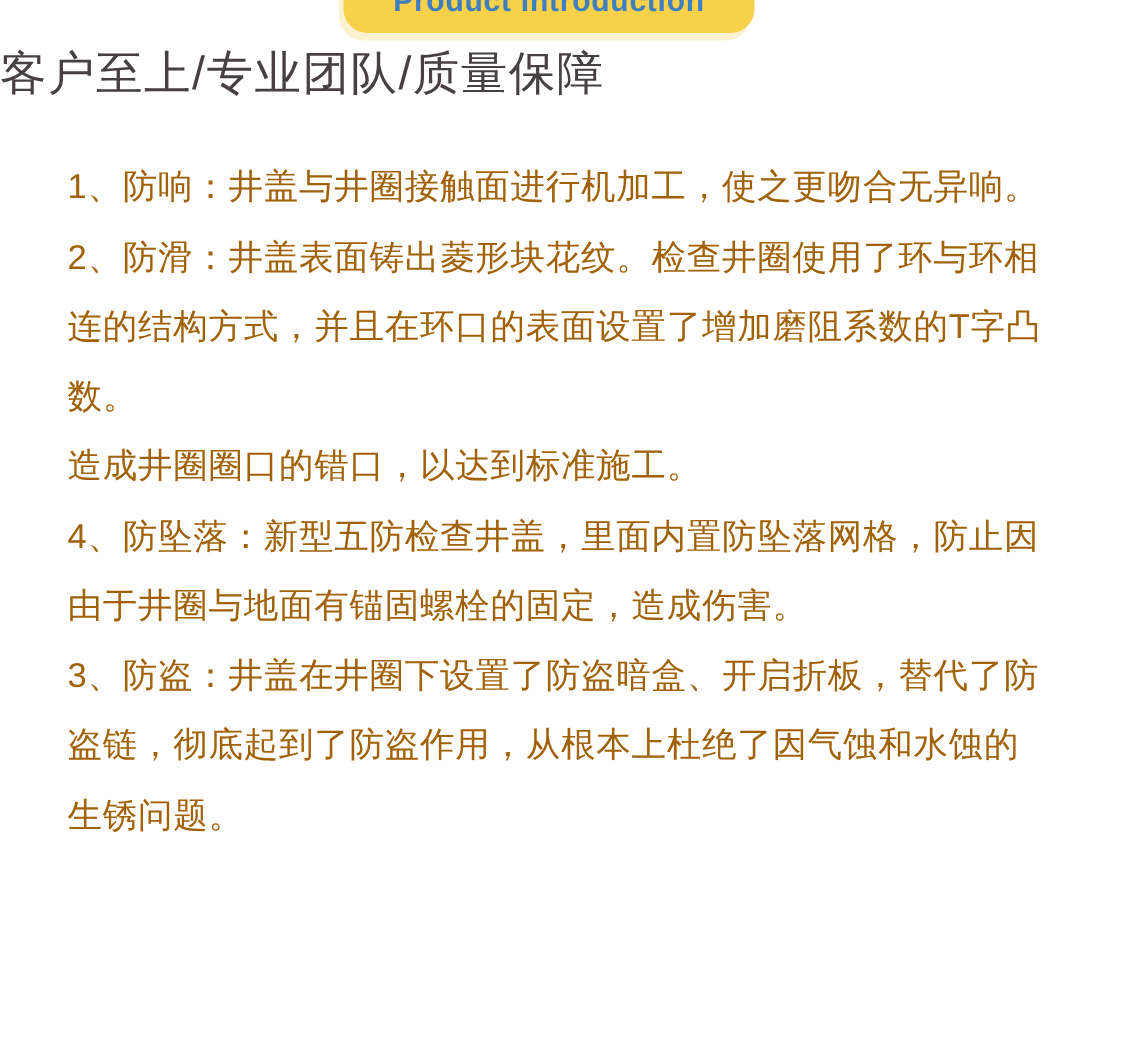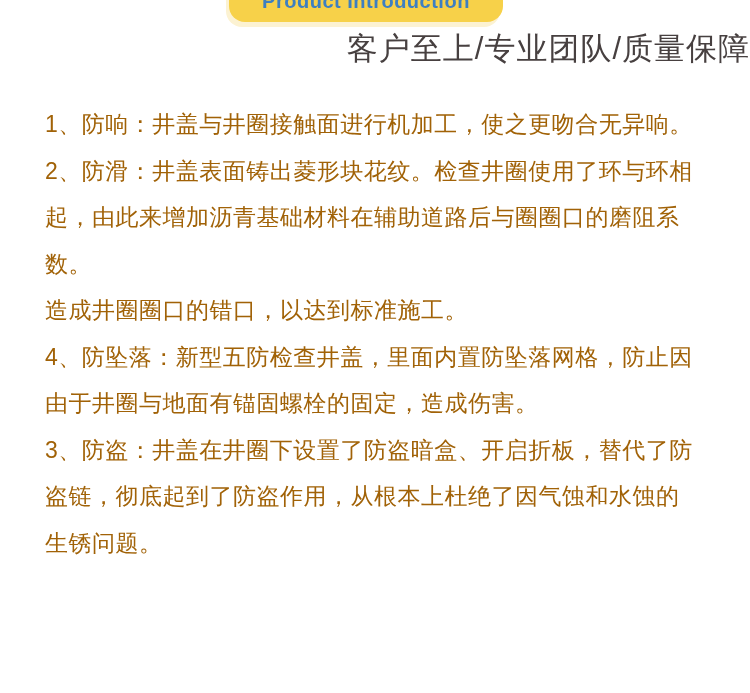--- a/index.html
+++ b/index.html
@@ -35,21 +35,21 @@
     font-size: 20px;
     font-weight: bold;
     letter-spacing: 0.5px;
     white-space: nowrap;
   }
   .heading {
     position: absolute;
     top: 28px;
     left: 0;
     width: 750px;
-    text-align: right;
+    text-align: left;
     font-size: 31px;
     font-weight: normal;
     color: #474040;
     letter-spacing: 1px;
     white-space: nowrap;
   }
   .content {
     position: absolute;
     top: 101px;
     left: 45px;
@@ -70,21 +70,21 @@
 
   <div class="badge">
     <span class="badge-label">Product Introduction</span>
   </div>
 
   <h1 class="heading">客户至上/专业团队/质量保障</h1>
 
   <div class="content">
     <div class="text-line">1、防响：井盖与井圈接触面进行机加工，使之更吻合无异响。</div>
     <div class="text-line">2、防滑：井盖表面铸出菱形块花纹。检查井圈使用了环与环相</div>
-    <div class="text-line">起，由此来增加沥青基础材料在辅助道路后与圈圈口的磨阻系</div>
+    <div class="text-line">连的结构方式，并且在环口的表面设置了增加磨阻系数的T字凸</div>
     <div class="text-line">数。</div>
     <div class="text-line">造成井圈圈口的错口，以达到标准施工。</div>
     <div class="text-line">4、防坠落：新型五防检查井盖，里面内置防坠落网格，防止因</div>
     <div class="text-line">由于井圈与地面有锚固螺栓的固定，造成伤害。</div>
     <div class="text-line">3、防盗：井盖在井圈下设置了防盗暗盒、开启折板，替代了防</div>
     <div class="text-line">盗链，彻底起到了防盗作用，从根本上杜绝了因气蚀和水蚀的</div>
     <div class="text-line">生锈问题。</div>
   </div>
 
 </div>

